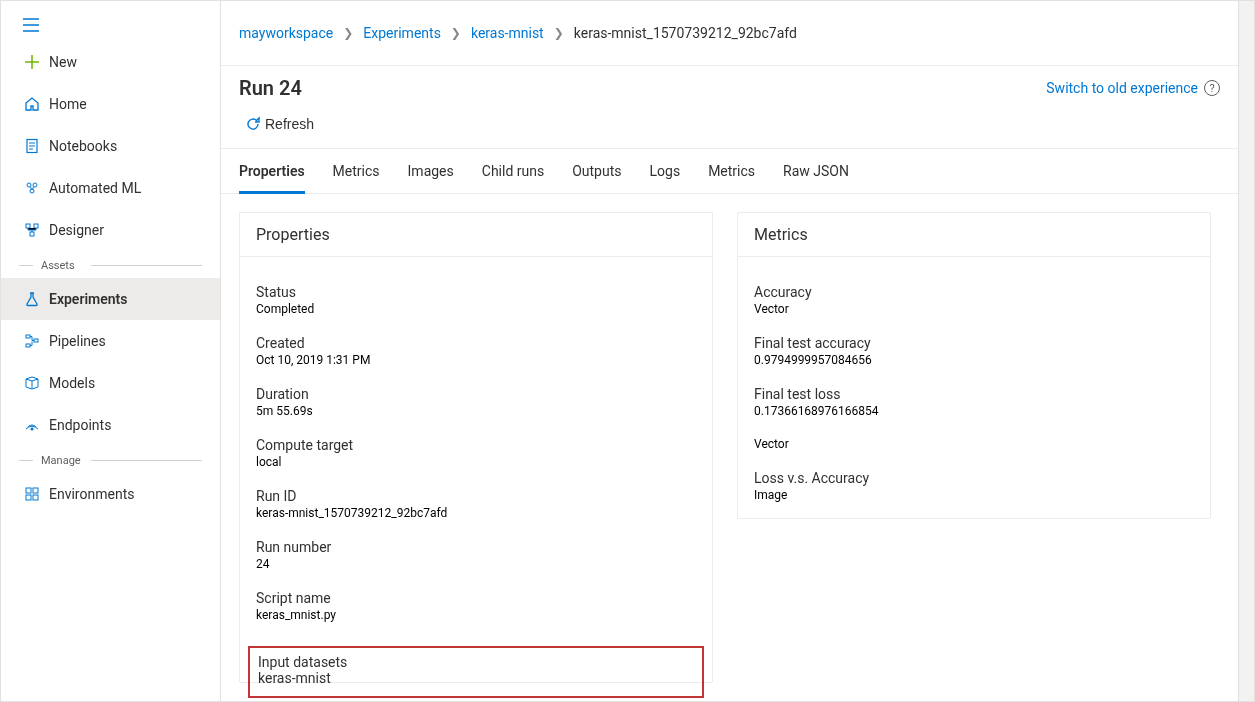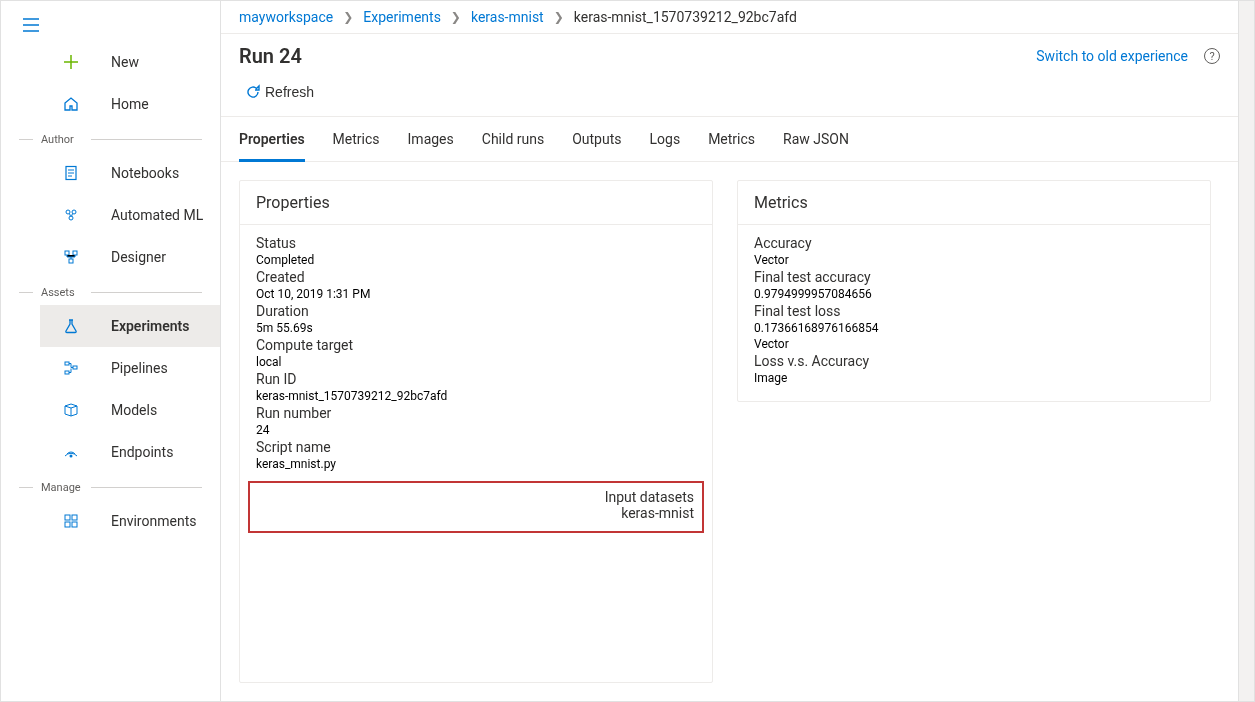--- a/index.html
+++ b/index.html
@@ -29,22 +29,21 @@
   display: flex; align-items: center; justify-content: center;
   margin-left: 10px;
   cursor: pointer;
   color: #005a9e;
 }
 .nav-item {
   display: flex; align-items: center;
   padding: 12px 16px 12px 22px;
   cursor: pointer;
   color: #323130;
-  gap: 31px;
-  margin-left: 39px;
+  gap: 8px;
 }
 .nav-item.active { background: #edebe9; font-weight: 600; }
 .nav-item.active .nav-ico { color: #0078d4; }
 .nav-ico { width: 18px; height: 18px; display: inline-flex; align-items: center; justify-content: center; color: #0078d4; }
 .nav-item.plain .nav-ico { color: #0078d4; }
 .section-label {
   font-size: 11px;
   color: #605e5c;
   padding: 8px 12px 6px 40px;
   position: relative;
@@ -62,37 +61,37 @@
   position: absolute;
   right: 18px; left: 90px;
   top: 50%;
   border-top: 1px solid #d2d0ce;
 }
 .nav-label { flex: 1; }
 
 
 .main { flex: 1; display: flex; flex-direction: column; overflow: hidden; }
 .breadcrumb {
-  padding: 8px 18px;
+  padding: 24px 18px;
   display: flex;
   align-items: center;
   gap: 10px;
   border-bottom: 1px solid #edebe9;
   font-size: 14px;
 }
 .breadcrumb a { color: #0078d4; text-decoration: none; cursor: pointer; }
 .breadcrumb .chev { color: #8a8886; font-size: 12px; }
 .breadcrumb .current { color: #323130; }
 
 .titlebar {
   display: flex; align-items: center; justify-content: space-between;
   padding: 10px 18px 8px 18px;
 }
 .titlebar h1 { font-size: 20px; font-weight: 600; }
-.switch-link { color: #0078d4; cursor: pointer; display: flex; align-items: center; gap: 16px; font-size: 14px; }
+.switch-link { color: #0078d4; cursor: pointer; display: flex; align-items: center; gap: 6px; font-size: 14px; }
 .help-circle {
   width: 16px; height: 16px; border: 1px solid #605e5c; border-radius: 50%;
   display: inline-flex; align-items: center; justify-content: center;
   font-size: 11px; color: #605e5c;
 }
 
 .toolbar {
   padding: 4px 18px 12px 18px;
   display: flex; align-items: center; gap: 8px;
   border-bottom: 1px solid #edebe9;
@@ -134,28 +133,27 @@
   background: #fff;
 }
 .card.props { flex: 0 0 474px; }
 .card.metrics { flex: 0 0 474px; align-self: flex-start; }
 .card-header {
   padding: 12px 16px;
   font-size: 16px;
   border-bottom: 1px solid #edebe9;
 }
 .card-body { padding: 8px 16px 16px 16px; }
-.kv { margin-top: 2px; }
+.kv { margin-top: 19px; }
 .kv .k { font-size: 14px; color: #323130; }
 .kv .v { font-size: 12px; color: #000000; margin-top: 2px; }
 .highlight-box {
   border: 2px solid #c23535;
-  margin: 10px -8px -8px -8px;
+  margin: 24px -8px -8px -8px;
   padding: 6px 8px 10px 8px;
-  text-align: right;
 }
 .highlight-box .k { font-size: 14px; }
 .highlight-box .v.link { font-size: 14px; }
 
 
 .scroll-gutter {
   width: 16px;
   background: #f3f2f1;
   border-left: 1px solid #e1e1e1;
 }
@@ -184,21 +182,20 @@
 
     <div class="nav-item plain">
       <span class="nav-ico">
         <svg width="16" height="16" viewBox="0 0 16 16">
             <path d="M2 7l6-5 6 5v7H9v-4H7v4H2z" fill="none" stroke="#0078d4" stroke-width="1.3"></path>
           </svg>
       </span>
       <span class="nav-label">Home</span>
     </div>
 
-    <div class="section-label">Author</div>
 
     <div class="nav-item">
       <span class="nav-ico">
         <svg width="16" height="16" viewBox="0 0 16 16">
             <rect x="3" y="1.5" width="10" height="13" fill="none" stroke="#0078d4" stroke-width="1.2"></rect>
             <path d="M5 5h6M5 8h6M5 11h4" stroke="#0078d4" stroke-width="1"></path>
           </svg>
       </span>
       <span class="nav-label">Notebooks</span>
     </div>

